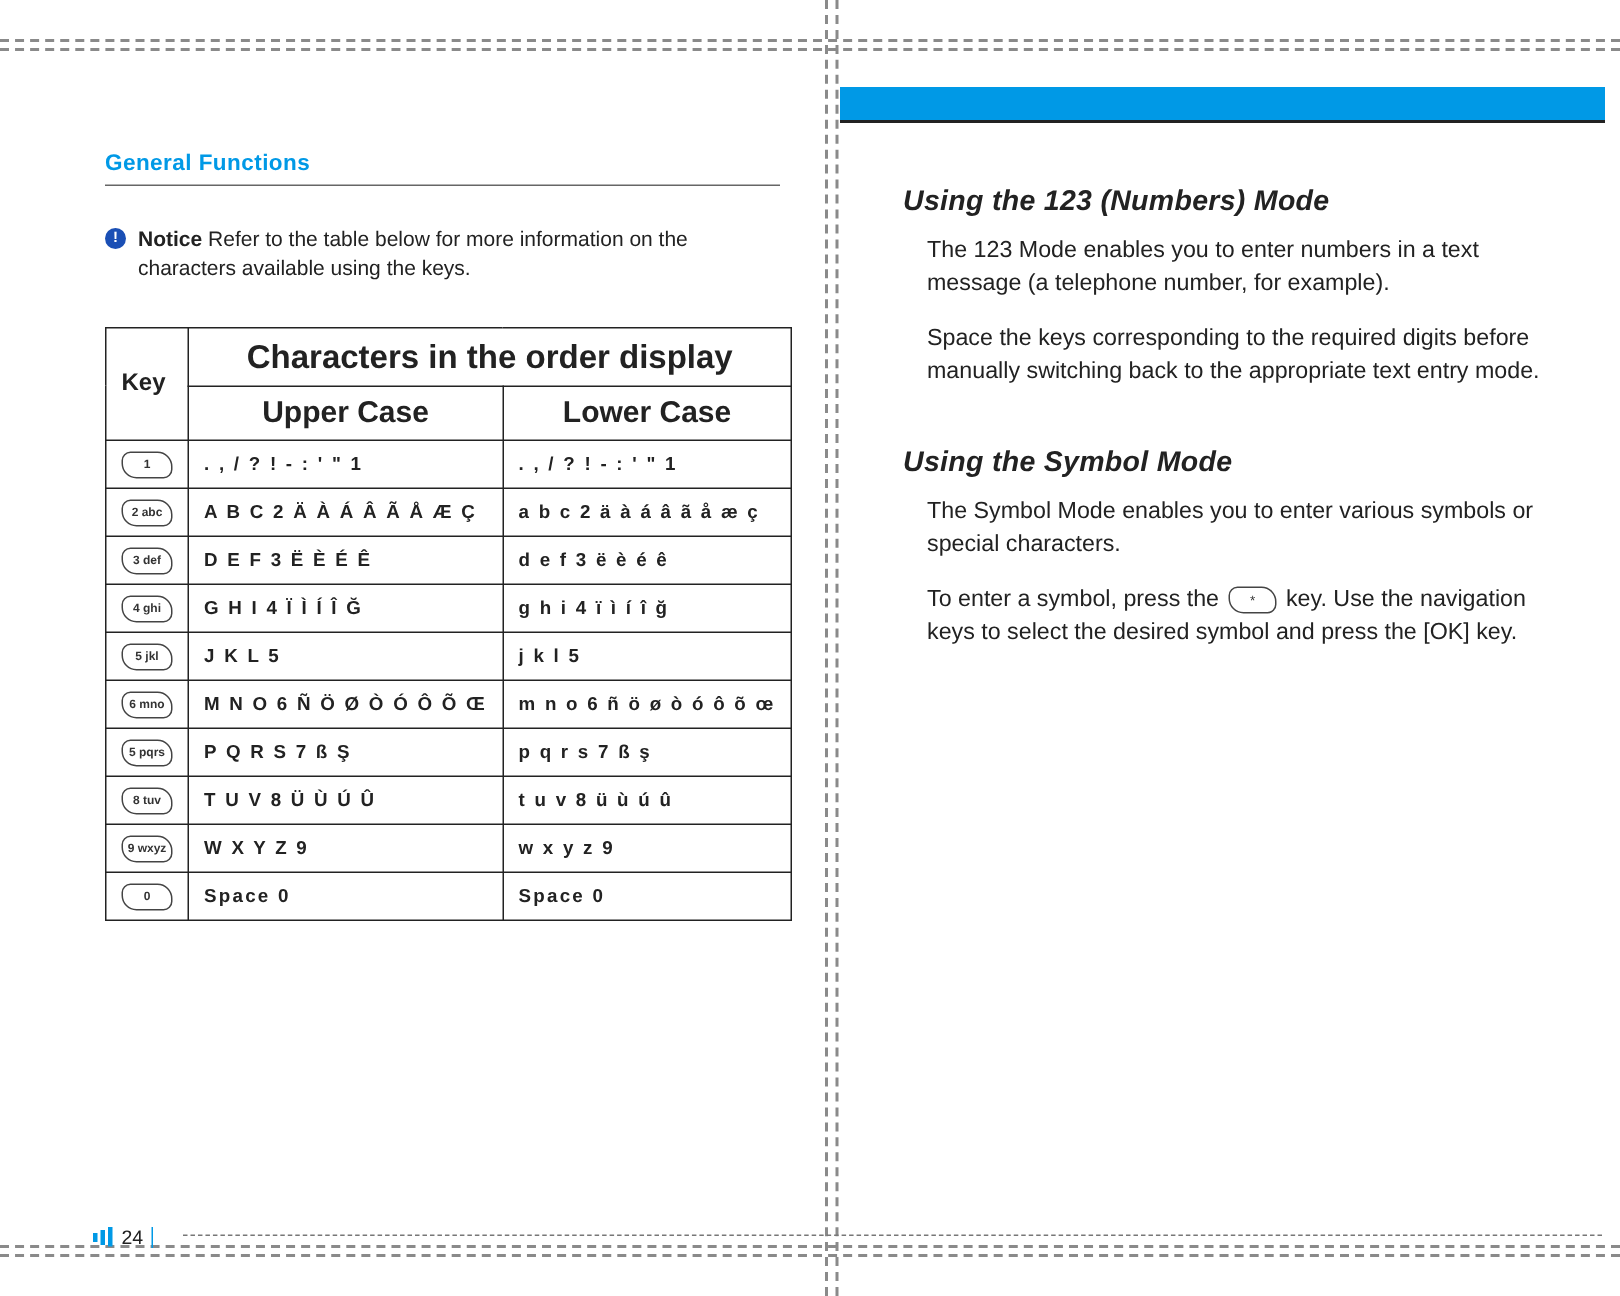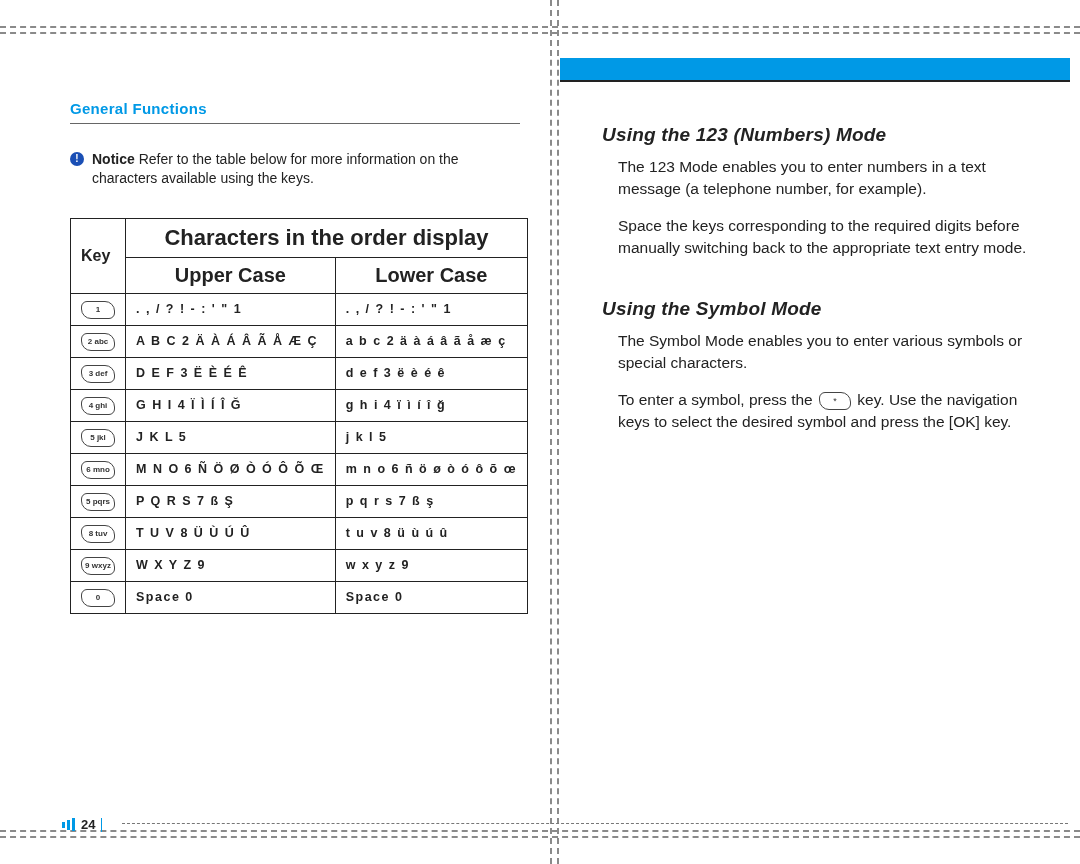--- a/index.html
+++ b/index.html
@@ -182,21 +182,21 @@
     align-items: center;
   }
   .bars i {
     display: inline-block;
     width: 3px;
     background: #0099e6;
   }
   .bars i.s1 { height: 6px; }
   .bars i.s2 { height: 10px; }
   .bars i.s3 { height: 13px; }
-  .pgnum { font-weight: bold; text-align: center; }
+  .pgnum { font-weight: normal; text-align: center; }
   .vline {
     width: 1px; height: 14px; background: #0099e6;
   }
   .footer-dash {
     flex: 0 0 auto;
     position: absolute;
     bottom: 40px;
     left: 122px;
     right: 12px;
     border-top: 1.5px dashed #777;

